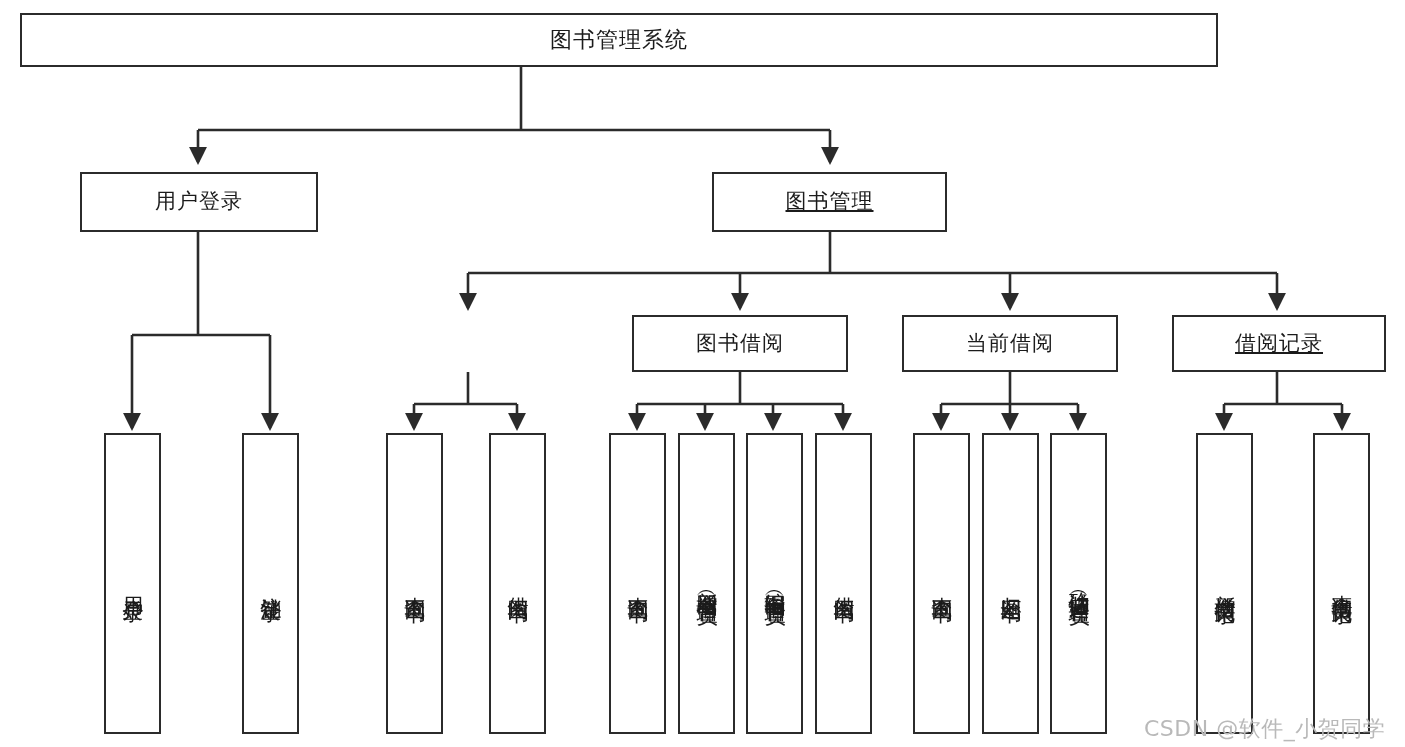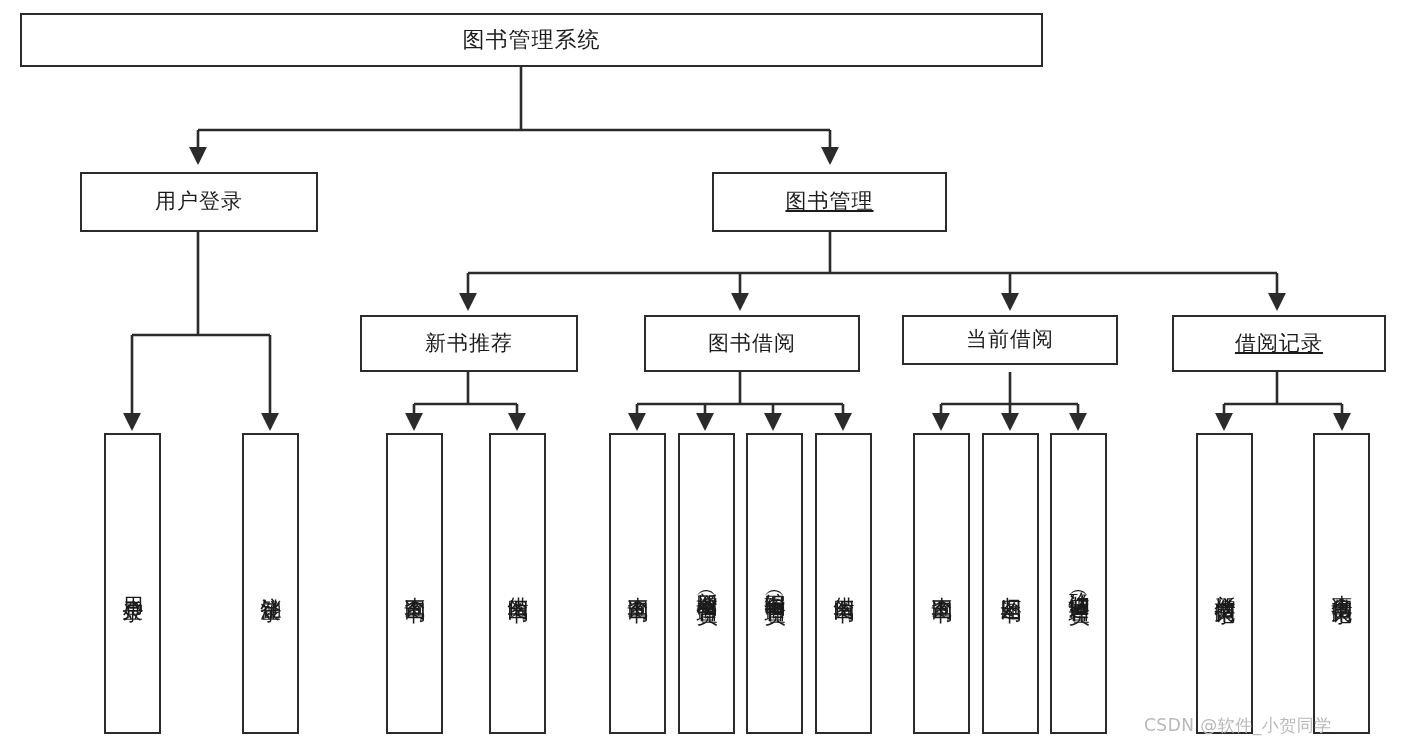--- a/index.html
+++ b/index.html
@@ -52,21 +52,21 @@
     letter-spacing: 2px;
     padding: 6px 0;
     align-items: center;
     justify-content: center;
     white-space: nowrap;
   }
   .watermark {
     position: absolute;
     left: 1144px;
     top: 714px;
-    font-size: 17px;
+    font-size: 22px;
     color: #b9b9b9;
     letter-spacing: 0.5px;
     white-space: nowrap;
     z-index: 3;
   }
 </style>
 </head>
 <body>
 
 <div id="stage">
@@ -114,28 +114,27 @@
       <path d="M 1010 404 L 1010 428" marker-end="url(#arrow)"></path>
       <path d="M 1078 404 L 1078 428" marker-end="url(#arrow)"></path>
 
       <path d="M 1277 372 L 1277 404"></path>
       <path d="M 1224 404 L 1342 404"></path>
       <path d="M 1224 404 L 1224 428" marker-end="url(#arrow)"></path>
       <path d="M 1342 404 L 1342 428" marker-end="url(#arrow)"></path>
     </g>
   </svg>
 
-  <div class="node h root" style="left:20px; top:13px; width:1023px; height:54px;text-align:right;">图书管理系统</div>
+  <div class="node h root" style="left:20px; top:13px; width:1198px; height:54px;text-align:right;">图书管理系统</div>
 
   <div class="node h" style="left:80px; top:172px; width:238px; height:60px;">用户登录</div>
   <div class="node h" style="left:712px; top:172px; width:235px; height:60px;text-decoration:underline;">图书管理</div>
 
-  <div class="node h" style="left:360px; top:315px; width:218px; height:57px;">新书推荐</div>
-  <div class="node h" style="left:632px; top:315px; width:216px; height:57px;margin-left:12px;">图书借阅</div>
-  <div class="node h" style="left:902px; top:315px; width:216px; height:50px;">当前借阅</div>
+  <div class="node h" style="left:632px; top:315px; width:216px; height:57px;">图书借阅</div>
+  <div class="node h" style="left:902px; top:315px; width:216px; height:57px;">当前借阅</div>
   <div class="node h" style="left:1172px; top:315px; width:214px; height:57px;text-decoration:underline;">借阅记录</div>
 
   <div class="node v" style="left:104px; top:433px; width:57px; height:301px;">用户登录</div>
   <div class="node v" style="left:242px; top:433px; width:57px; height:301px;">注销登录</div>
 
   <div class="node v" style="left:386px; top:433px; width:57px; height:301px;">查询图书</div>
   <div class="node v" style="left:489px; top:433px; width:57px; height:301px;">借阅图书</div>
 
   <div class="node v" style="left:609px; top:433px; width:57px; height:301px;">查询图书</div>
   <div class="node v" style="left:678px; top:433px; width:57px; height:301px;">新增图书（管理员）</div>

